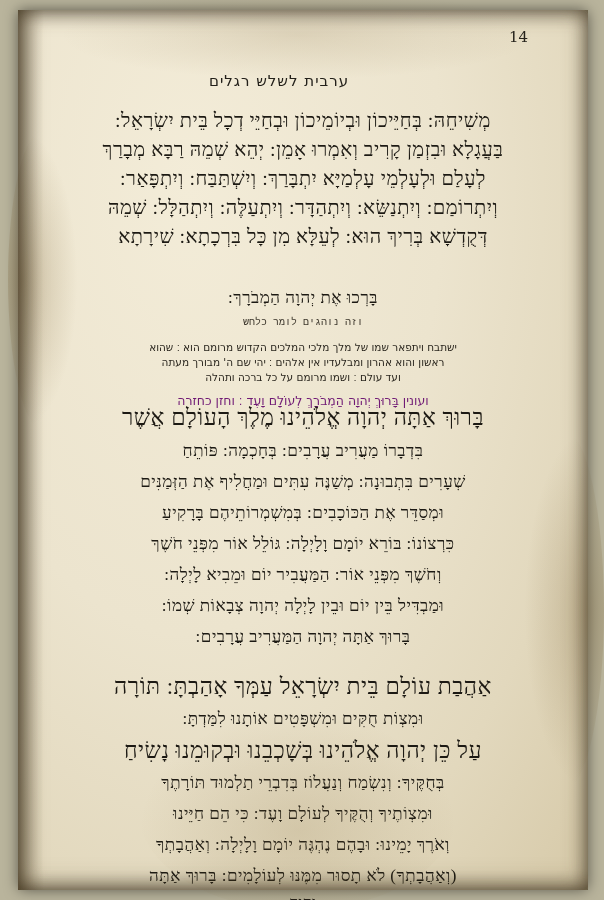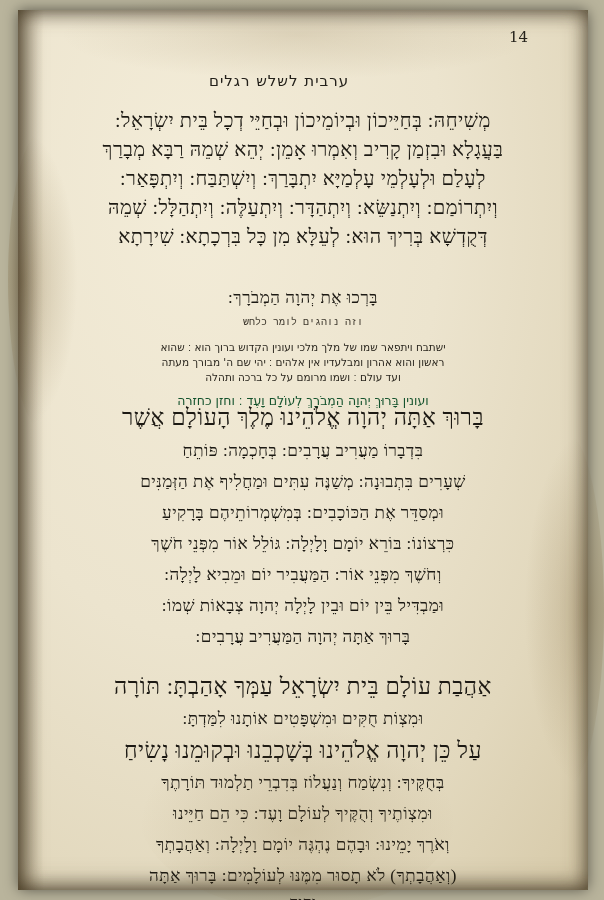--- a/index.html
+++ b/index.html
@@ -125,21 +125,21 @@
     font-size: 10.5px;
     line-height: 15px;
     color: #2a261e;
     text-align: justify;
     text-align-last: center;
     direction: rtl;
   }
   .small-line {
     font-size: 12.5px;
     line-height: 18px;
-    color: #14532d;
+    color: #701a75;
   }
 
   .spine-shadow {
     position: absolute;
     left: 0; top: 0;
     width: 26px; height: 100%;
     background: linear-gradient(to right, rgba(60,45,20,0.35), rgba(60,45,20,0));
     pointer-events: none;
   }
 </style>
@@ -164,21 +164,21 @@
       <div class="line">וְיִתְרוֹמַם ׃ וְיִתְנַשֵּׂא ׃ וְיִתְהַדָּר ׃ וְיִתְעַלֶּה ׃ וְיִתְהַלָּל ׃ שְׁמֵהּ</div>
       <div class="line">דְּקֻדְשָׁא בְּרִיךְ הוּא ׃ לְעֵלָּא מִן כָּל בִּרְכָתָא ׃ שִׁירָתָא</div>
     </div>
 
     <div class="block bigger" style="top:272px;">
       <div class="line">בָּרְכוּ אֶת יְהוָה הַמְבֹרָךְ ׃</div>
       <div class="rubric" style="margin-top:2px;">וזה נוהגים לומר כלחש</div>
     </div>
 
     <div class="block" style="top:330px;left:62px;width:446px;">
-      <div class="rashi">ישתבח ויתפאר שמו של מלך מלכי ועונין הקדוש ברוך הוא ׃ שהוא</div>
+      <div class="rashi">ישתבח ויתפאר שמו של מלך מלכי המלכים הקדוש מרומם הוא ׃ שהוא</div>
       <div class="rashi">ראשון והוא אהרון ומבלעדיו אין אלהים ׃ יהי שם ה' מבורך מעתה</div>
       <div class="rashi">ועד עולם ׃ ושמו מרומם על כל ברכה ותהלה</div>
     </div>
 
     <div class="block" style="top:382px;">
       <div class="small-line">ועונין בָּרוּךְ יְהוָה הַמְבֹרָךְ לְעוֹלָם וָעֶד ׃ וחזן כחזרה</div>
     </div>
 
     <div class="block bigger" style="top:391px;">
       <div class="line" style="font-size:23px;line-height:34px;">בָּרוּךְ אַתָּה יְהוָה אֱלֹהֵינוּ מֶלֶךְ הָעוֹלָם אֲשֶׁר</div>

